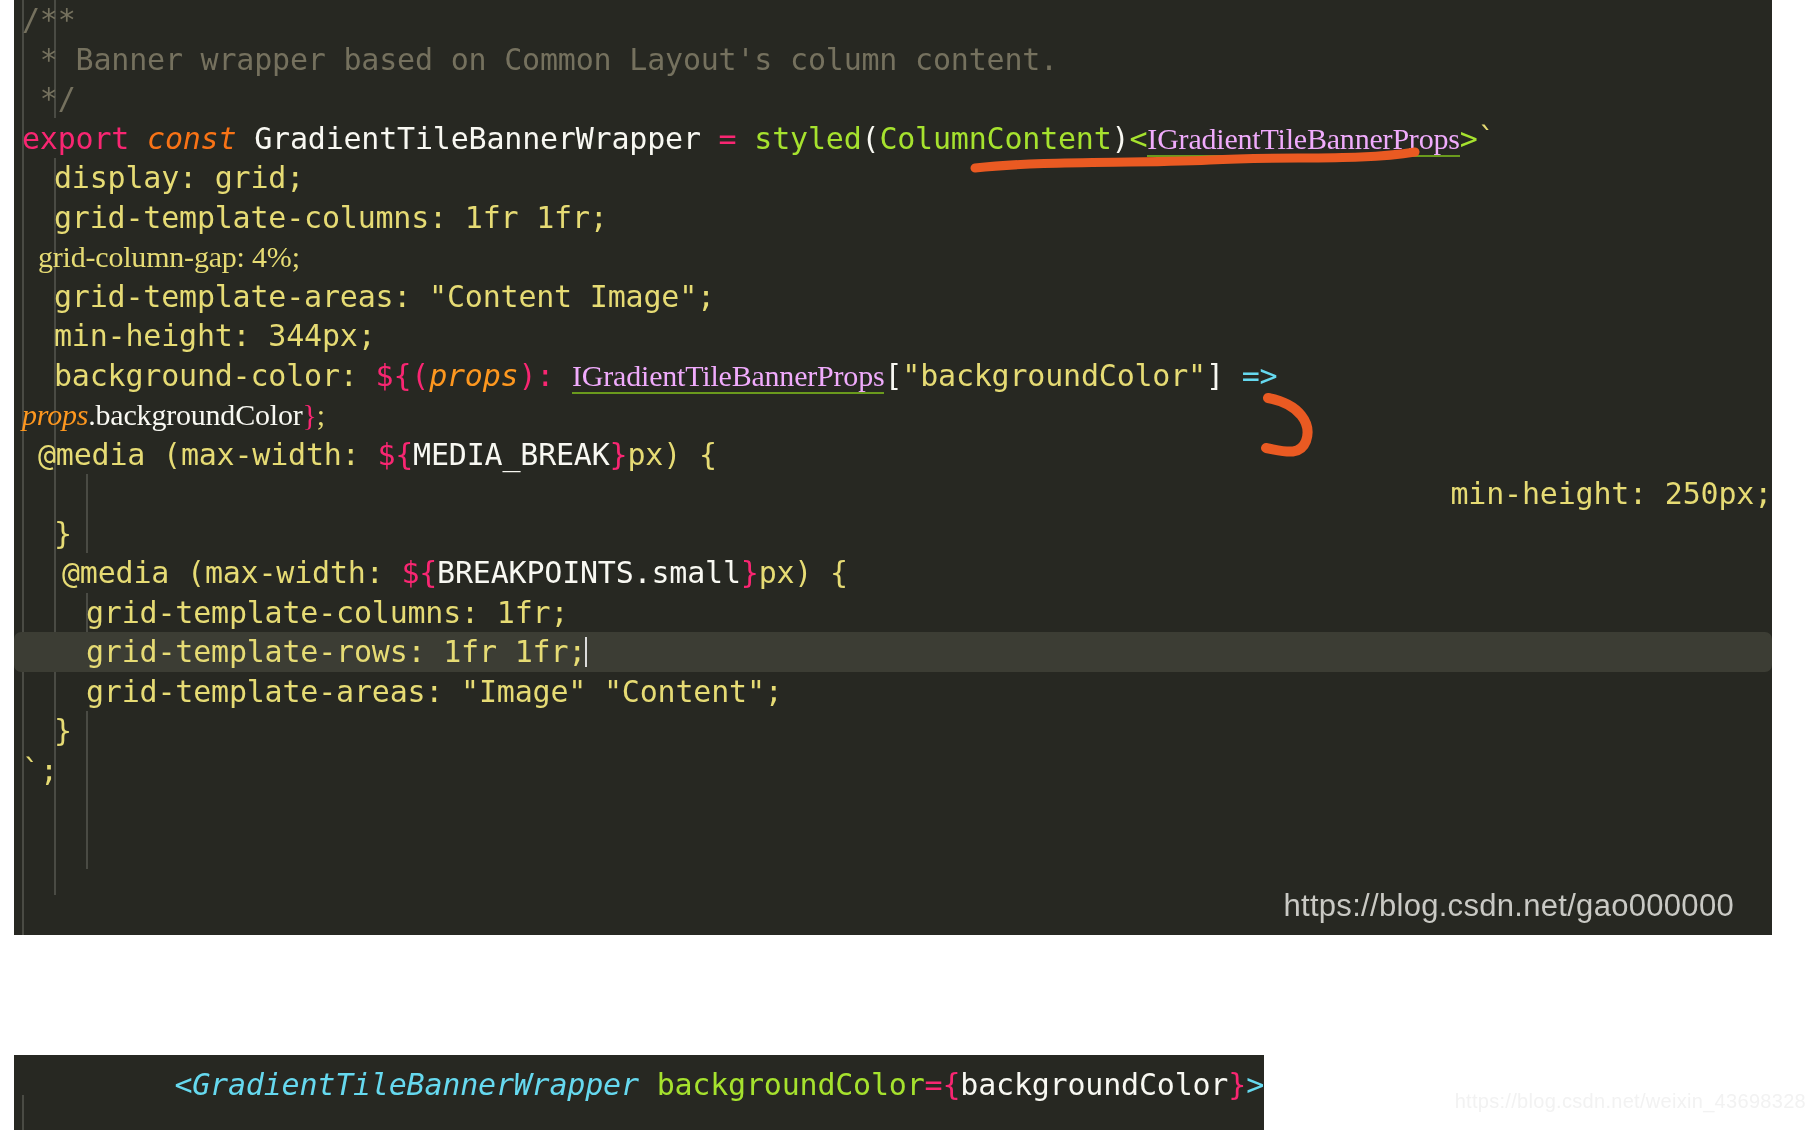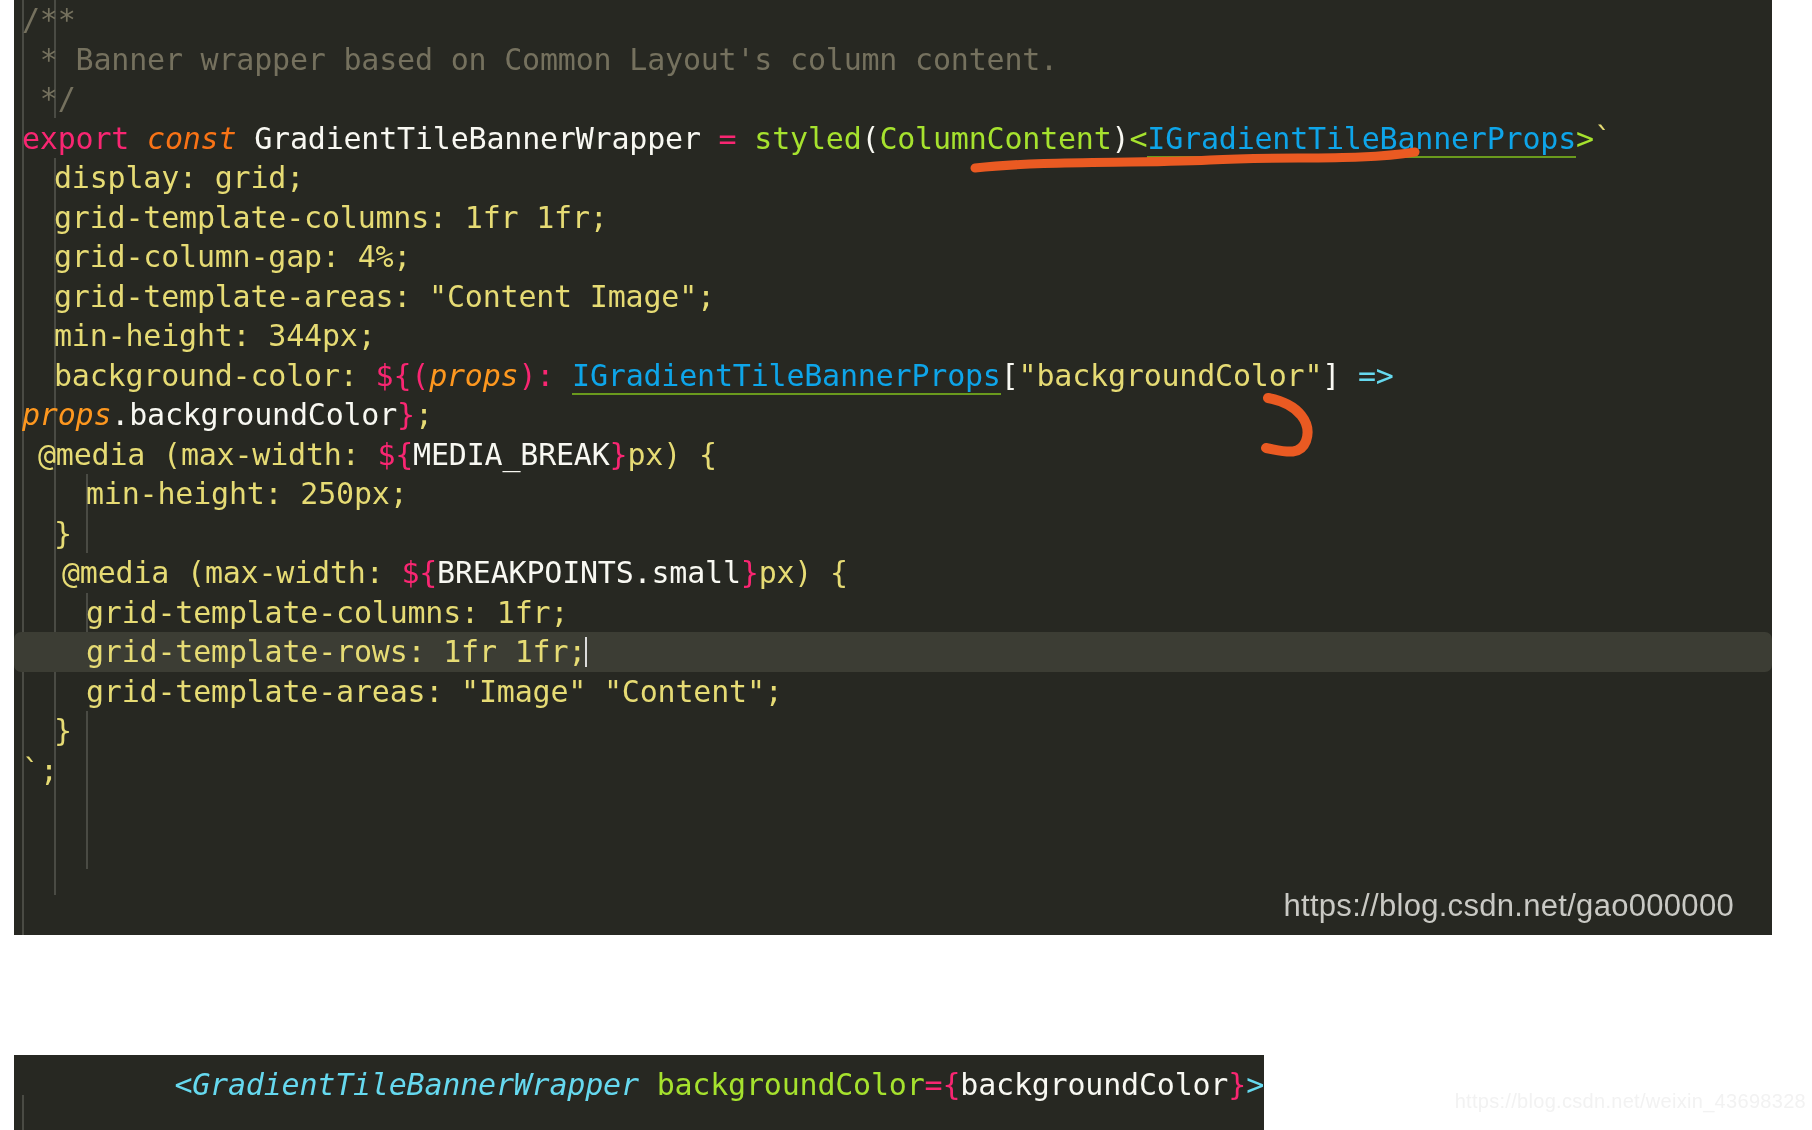--- a/index.html
+++ b/index.html
@@ -61,21 +61,21 @@
     bottom: 0;
   }
 
   
   .t-comment   { color: #75715e; }
   .t-keyword   { color: #f92672; }          
   .t-storage   { color: #f97316; font-style: italic; }  
   .t-plain     { color: #f8f8f2; }
   .t-func      { color: #a6e22e; }          
   .t-type      { color: #a6e22e; }          
-  .t-type-u    { color: #0ea5e9; border-bottom: 2px solid #6a9a1d; }
+  .t-type-u    { color: #f0abfc; border-bottom: 2px solid #6a9a1d; font-family: Liberation Serif, serif; }
   .t-css       { color: #e6db74; }
   .t-param     { color: #fd971f; font-style: italic; }  
   .t-arrow     { color: #66d9ef; }
   .t-tag       { color: #66d9ef; font-style: italic; }
   .t-attr      { color: #a6e22e; }
   .t-brace     { color: #f92672; }
   .t-white     { color: #f8f8f2; }
   .t-backtick  { color: #e6db74; }
 
   
@@ -127,27 +127,27 @@
   <div class="guide" style="left:72px;top:474px;height:79px;"></div>
   <div class="guide" style="left:72px;top:593px;height:40px;"></div>
   <div class="guide" style="left:72px;top:711px;height:158px;"></div>
   <div id="main-lines">
       <div class="code-line" style="padding-left: 8px;"><span class="t-comment">/**</span></div>
       <div class="code-line" style="padding-left: 8px;"><span class="t-comment"> * Banner wrapper based on Common Layout's column content.</span></div>
       <div class="code-line" style="padding-left: 8px;"><span class="t-comment"> */</span></div>
       <div class="code-line" style="padding-left: 8px;"><span class="t-keyword">export </span><span class="t-storage">const </span><span class="t-plain">GradientTileBannerWrapper </span><span class="t-keyword">= </span><span class="t-func">styled</span><span class="t-plain">(</span><span class="t-func">ColumnContent</span><span class="t-plain">)</span><span class="t-type">&lt;</span><span class="t-type-u">IGradientTileBannerProps</span><span class="t-type">&gt;</span><span class="t-backtick">`</span></div>
       <div class="code-line" style="padding-left: 40px;"><span class="t-css">display: grid;</span></div>
       <div class="code-line" style="padding-left: 40px;"><span class="t-css">grid-template-columns: 1fr 1fr;</span></div>
-      <div class="code-line" style="padding-left: 40px;"><span class="t-css">grid-column-gap: 4%;</span></div>
+      <div class="code-line" style="padding-left: 24px; font-family: Liberation Serif, serif;"><span class="t-css">grid-column-gap: 4%;</span></div>
       <div class="code-line" style="padding-left: 40px;"><span class="t-css">grid-template-areas: "Content Image";</span></div>
       <div class="code-line" style="padding-left: 40px;"><span class="t-css">min-height: 344px;</span></div>
       <div class="code-line" style="padding-left: 40px;"><span class="t-css">background-color: </span><span class="t-keyword">${</span><span class="t-brace">(</span><span class="t-param">props</span><span class="t-brace">)</span><span class="t-brace">: </span><span class="t-type-u">IGradientTileBannerProps</span><span class="t-white">[</span><span class="t-css">"backgroundColor"</span><span class="t-white">] </span><span class="t-arrow">=&gt;</span></div>
-      <div class="code-line" style=""><span class="t-param">props</span><span class="t-white">.backgroundColor</span><span class="t-brace">}</span><span class="t-css">;</span></div>
+      <div class="code-line" style=" font-family: Liberation Serif, serif;"><span class="t-param">props</span><span class="t-white">.backgroundColor</span><span class="t-brace">}</span><span class="t-css">;</span></div>
       <div class="code-line" style="padding-left: 24px;"><span class="t-css">@media (max-width: </span><span class="t-keyword">${</span><span class="t-white">MEDIA_BREAK</span><span class="t-keyword">}</span><span class="t-css">px) {</span></div>
-      <div class="code-line" style="padding-left: 72px;"><span class="t-css">min-height: 250px;</span></div>
+      <div class="code-line" style="padding-left: 72px; text-align: right;"><span class="t-css">min-height: 250px;</span></div>
       <div class="code-line" style="padding-left: 40px;"><span class="t-css">}</span></div>
       <div class="code-line" style="padding-left: 48px;"><span class="t-css">@media (max-width: </span><span class="t-keyword">${</span><span class="t-white">BREAKPOINTS.small</span><span class="t-keyword">}</span><span class="t-css">px) {</span></div>
       <div class="code-line" style="padding-left: 72px;"><span class="t-css">grid-template-columns: 1fr;</span></div>
       <div class="code-line highlighted" style="padding-left: 72px;"><span class="t-css">grid-template-rows: 1fr 1fr;</span><span class="caret"></span></div>
       <div class="code-line" style="padding-left: 72px;"><span class="t-css">grid-template-areas: "Image" "Content";</span></div>
       <div class="code-line" style="padding-left: 40px;"><span class="t-css">}</span></div>
       <div class="code-line" style="padding-left: 8px;"><span class="t-backtick">`</span><span class="t-css">;</span></div>
     </div>
   <div id="watermark-main">https://blog.csdn.net/gao000000</div>
 </div>

